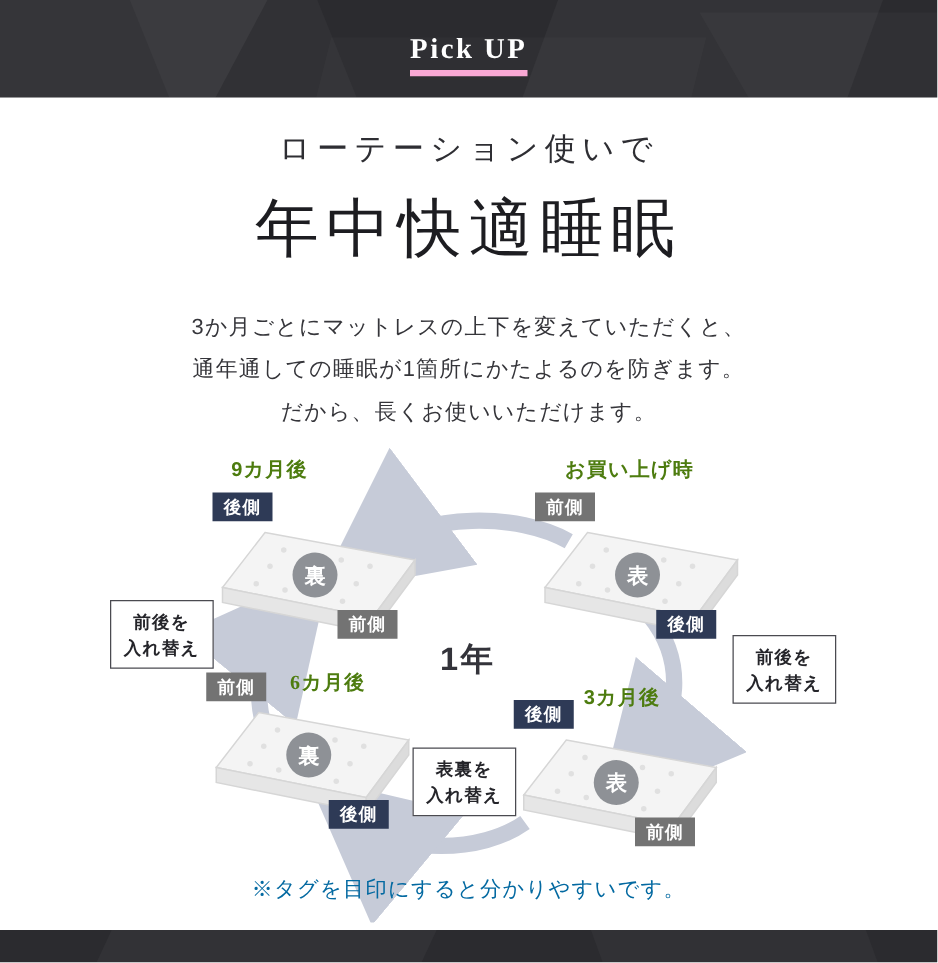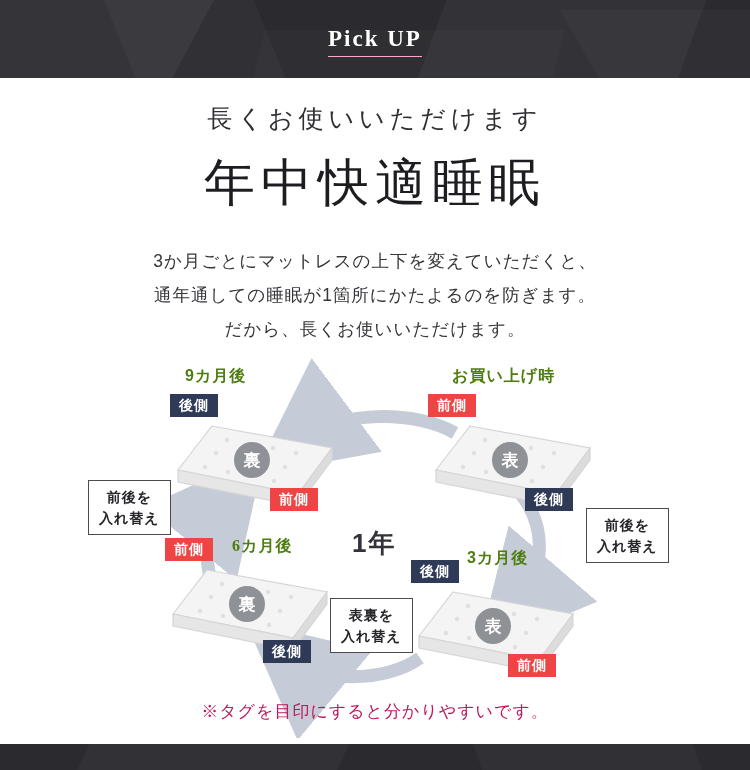--- a/index.html
+++ b/index.html
@@ -38,21 +38,21 @@
     top: 26px;
     text-align: center;
     color: #ffffff;
     font-family: "Liberation Serif", serif;
     font-size: 23px;
     letter-spacing: 2px;
     font-weight: 700;
   }
   .pickup span {
     display: inline-block;
-    border-bottom: 1px solid #f9a8d4;
+    border-bottom: 5px solid #f9a8d4;
     padding-bottom: 4px;
   }
 
   
   .subtitle {
     margin-top: 24px;
     text-align: center;
     font-size: 25px;
     letter-spacing: 5px;
     color: #2e2e33;
@@ -123,21 +123,21 @@
     position: absolute;
     font-size: 14px;
     font-weight: 700;
     color: #ffffff;
     padding: 3px 9px 4px 9px;
     letter-spacing: 1px;
     white-space: nowrap;
     line-height: 1.15;
   }
   .tag.navy { background: #2e3a56; }
-  .tag.gold { background: #ef4444; }
+  .tag.gold { background: #737373; }
 
   .boxnote {
     position: absolute;
     border: 1px solid #4a4a50;
     background: #ffffff;
     color: #25252a;
     font-size: 14px;
     font-weight: 700;
     line-height: 1.45;
     padding: 6px 10px;
@@ -152,21 +152,21 @@
     font-size: 26px;
     font-weight: 700;
     letter-spacing: 2px;
   }
 
   .footnote {
     position: absolute;
     left: 0; right: 0;
     top: 700px;
     text-align: center;
-    color: #be185d;
+    color: #0369a1;
     font-size: 17px;
     letter-spacing: 1px;
   }
 
   
   .footer-band {
     position: absolute;
     left: 0; bottom: 0;
     width: 750px; height: 26px;
     background: #2b2b2f;
@@ -184,21 +184,21 @@
     <div class="facet f1"></div>
     <div class="facet f2"></div>
     <div class="facet f3"></div>
     <div class="facet f4"></div>
     <div class="facet f5"></div>
     <div class="pickup">
       <span>Pick UP</span>
     </div>
   </div>
 
-  <div class="subtitle">長くお使いいただけます</div>
+  <div class="subtitle">ローテーション使いで</div>
   <div class="maintitle">年中快適睡眠</div>
 
   <div class="lead">
     <div>3か月ごとにマットレスの上下を変えていただくと、</div>
     <div>通年通しての睡眠が1箇所にかたよるのを防ぎます。</div>
     <div>だから、長くお使いいただけます。</div>
   </div>
 
   <div class="diagram">
 
@@ -211,21 +211,21 @@
 
       <path d="M455,75 C415,52 340,52 300,82" fill="none" stroke="#c6cbd8" stroke-width="13" stroke-linecap="butt" marker-end="url(#ah)"></path>
 
       <path d="M520,135 C548,170 545,215 515,250" fill="none" stroke="#c6cbd8" stroke-width="13" marker-end="url(#ah)"></path>
 
       <path d="M420,300 C385,325 320,325 290,300" fill="none" stroke="#c6cbd8" stroke-width="13" marker-end="url(#ah)"></path>
 
       <path d="M225,250 C200,215 202,172 228,140" fill="none" stroke="#c6cbd8" stroke-width="13" marker-end="url(#ah)"></path>
     </svg>
 
-    <div class="center-year" style="left:352px; top:168px;">1年</div>
+    <div class="center-year" style="left:352px; top:152px;">1年</div>
 
     <div class="hdr-label" style="left:452px; top:8px;">お買い上げ時</div>
     <div class="tag gold" style="left:428px; top:36px;">前側</div>
     <div class="mat" style="left:430px; top:62px;">
       <svg width="170" height="96" viewBox="0 0 170 96">
         <polygon points="40,6 160,28 126,74 6,50" fill="#f4f4f4" stroke="#d6d6d6" stroke-width="1.2"></polygon>
         <polygon points="6,50 126,74 126,86 6,62" fill="#e6e6e6" stroke="#d6d6d6" stroke-width="1.2"></polygon>
         <polygon points="126,74 160,28 160,40 126,86" fill="#dcdcdc" stroke="#d6d6d6" stroke-width="1.2"></polygon>
         <g fill="#e0e0e0">
           <circle cx="55" cy="20" r="2.2"></circle>

